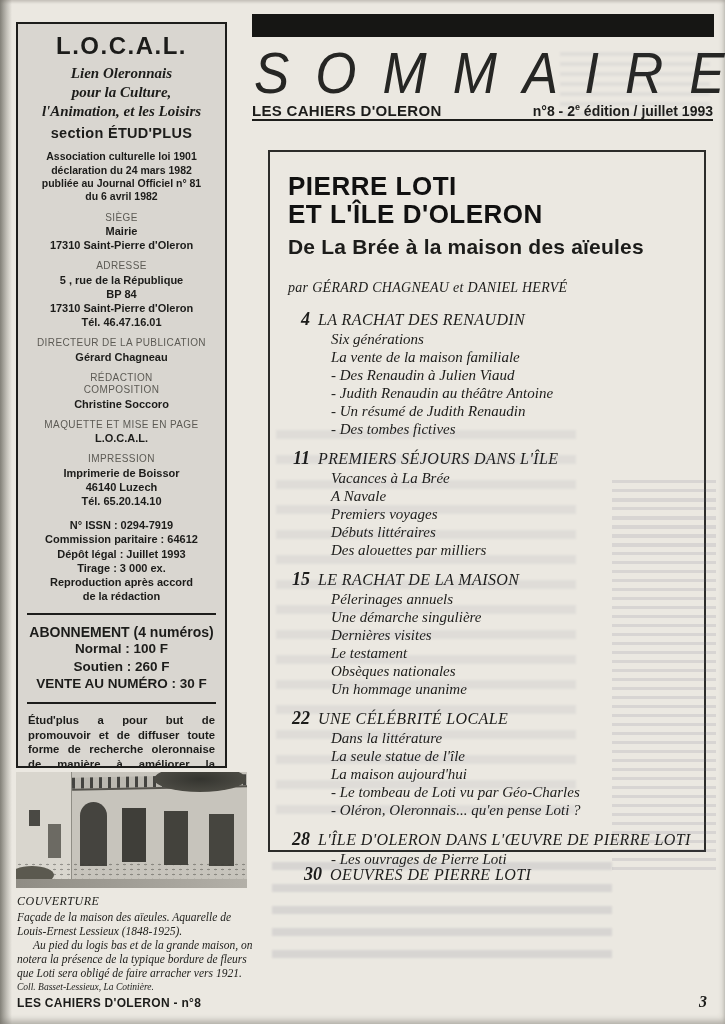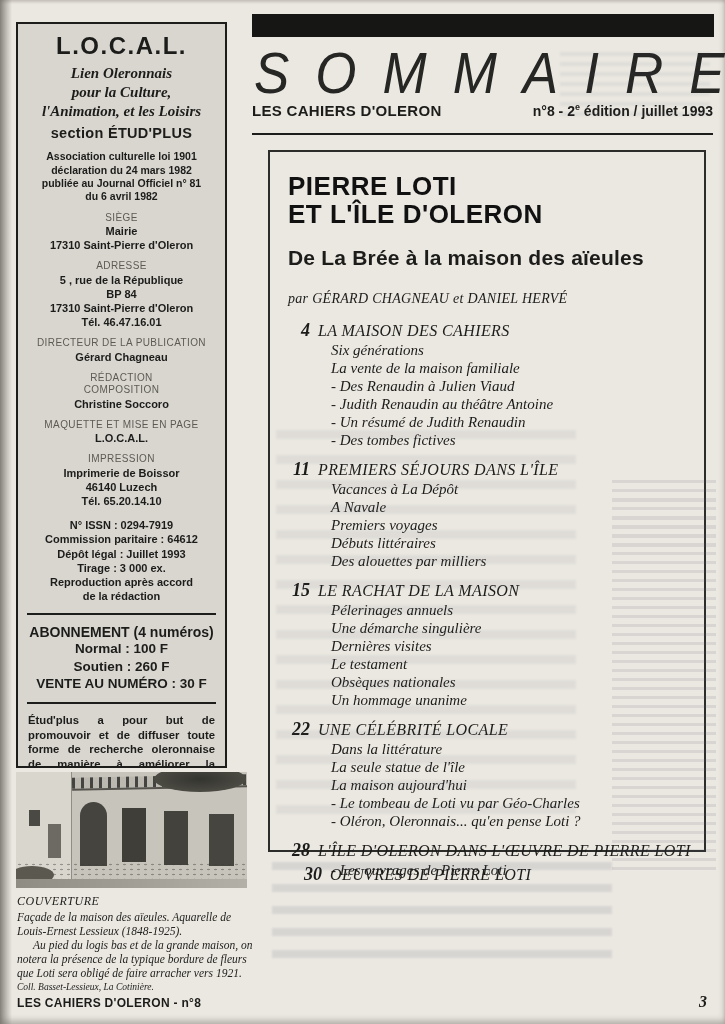--- a/index.html
+++ b/index.html
@@ -66,30 +66,30 @@
   .cap-p2 { font-size:11.5px; line-height:1.22; text-indent:16px; }
   .cap-credit { font-size:9.5px; margin-top:2px; }
 
   
   .black-bar { position:absolute; left:252px; top:14px; width:462px; height:23px; background:#161614; }
   .sommaire-title { position:absolute; left:254px; top:40px; width:470px;
     font-size:53px; font-weight:300; font-style:italic; letter-spacing:26px;
     white-space:nowrap; color:#262624; transform:scaleY(1.08); transform-origin:left top; }
   .journal-row { position:absolute; left:252px; top:102px; width:461px;
     display:flex; justify-content:space-between; align-items:baseline;
-    border-bottom:2px solid #1d1d1b; padding-bottom:14px; }
+    border-bottom:2px solid #1d1d1b; padding-bottom:0; }
   .journal-name { font-size:15px; font-weight:700; letter-spacing:.3px; }
   .issue { font-size:14px; font-weight:700; }
   .issue sup { font-size:9px; }
 
   
   .toc-box { position:absolute; left:268px; top:150px; width:438px; height:702px;
     border:2px solid #2c2c2a; padding:20px 16px 4px 18px; background:transparent; }
   .art-title { font-size:26px; font-weight:800; letter-spacing:.5px; line-height:1.08; color:#111; }
-  .art-subtitle { font-size:21px; font-weight:700; margin-top:18px; letter-spacing:.2px; }
+  .art-subtitle { font-size:21px; font-weight:700; margin-top:7px; letter-spacing:.2px; }
   .art-byline { font-family:"Liberation Serif", serif; font-style:italic; font-size:14px;
     margin-top:21px; letter-spacing:.3px; }
   .toc-entries { margin-top:13px; }
   .toc-entry { display:flex; margin-bottom:10px; }
   .toc-num { width:30px; flex:0 0 30px; text-align:right; padding-right:8px;
     font-family:"Liberation Serif", serif; font-style:italic; font-weight:700; font-size:18px; line-height:21px; }
   .toc-body { flex:1; }
   .toc-title { font-family:"Liberation Serif", serif; font-style:italic; font-size:16px;
     line-height:21px; letter-spacing:.4px; white-space:nowrap; }
   .toc-sub { font-family:"Liberation Serif", serif; font-style:italic; font-size:15px;
@@ -228,34 +228,34 @@
     <div class="art-title">
       <div>PIERRE LOTI</div>
       <div>ET L'ÎLE D'OLERON</div>
     </div>
     <div class="art-subtitle">De La Brée à la maison des aïeules</div>
     <div class="art-byline">par GÉRARD CHAGNEAU et DANIEL HERVÉ</div>
     <div class="toc-entries">
         <div class="toc-entry">
           <div class="toc-num">4</div>
           <div class="toc-body">
-            <div class="toc-title">LA MAISON DES CAHIERS</div>
+            <div class="toc-title">LA RACHAT DES RENAUDIN</div>
             <div class="toc-sub">Six générations</div>
             <div class="toc-sub">La vente de la maison familiale</div>
             <div class="toc-sub">- Des Renaudin à Julien Viaud</div>
             <div class="toc-sub">- Judith Renaudin au théâtre Antoine</div>
             <div class="toc-sub">- Un résumé de Judith Renaudin</div>
             <div class="toc-sub">- Des tombes fictives</div>
           </div>
         </div>
         <div class="toc-entry">
           <div class="toc-num">11</div>
           <div class="toc-body">
             <div class="toc-title">PREMIERS SÉJOURS DANS L'ÎLE</div>
-            <div class="toc-sub">Vacances à La Dépôt</div>
+            <div class="toc-sub">Vacances à La Brée</div>
             <div class="toc-sub">A Navale</div>
             <div class="toc-sub">Premiers voyages</div>
             <div class="toc-sub">Débuts littéraires</div>
             <div class="toc-sub">Des alouettes par milliers</div>
           </div>
         </div>
         <div class="toc-entry">
           <div class="toc-num">15</div>
           <div class="toc-body">
             <div class="toc-title">LE RACHAT DE LA MAISON</div>

